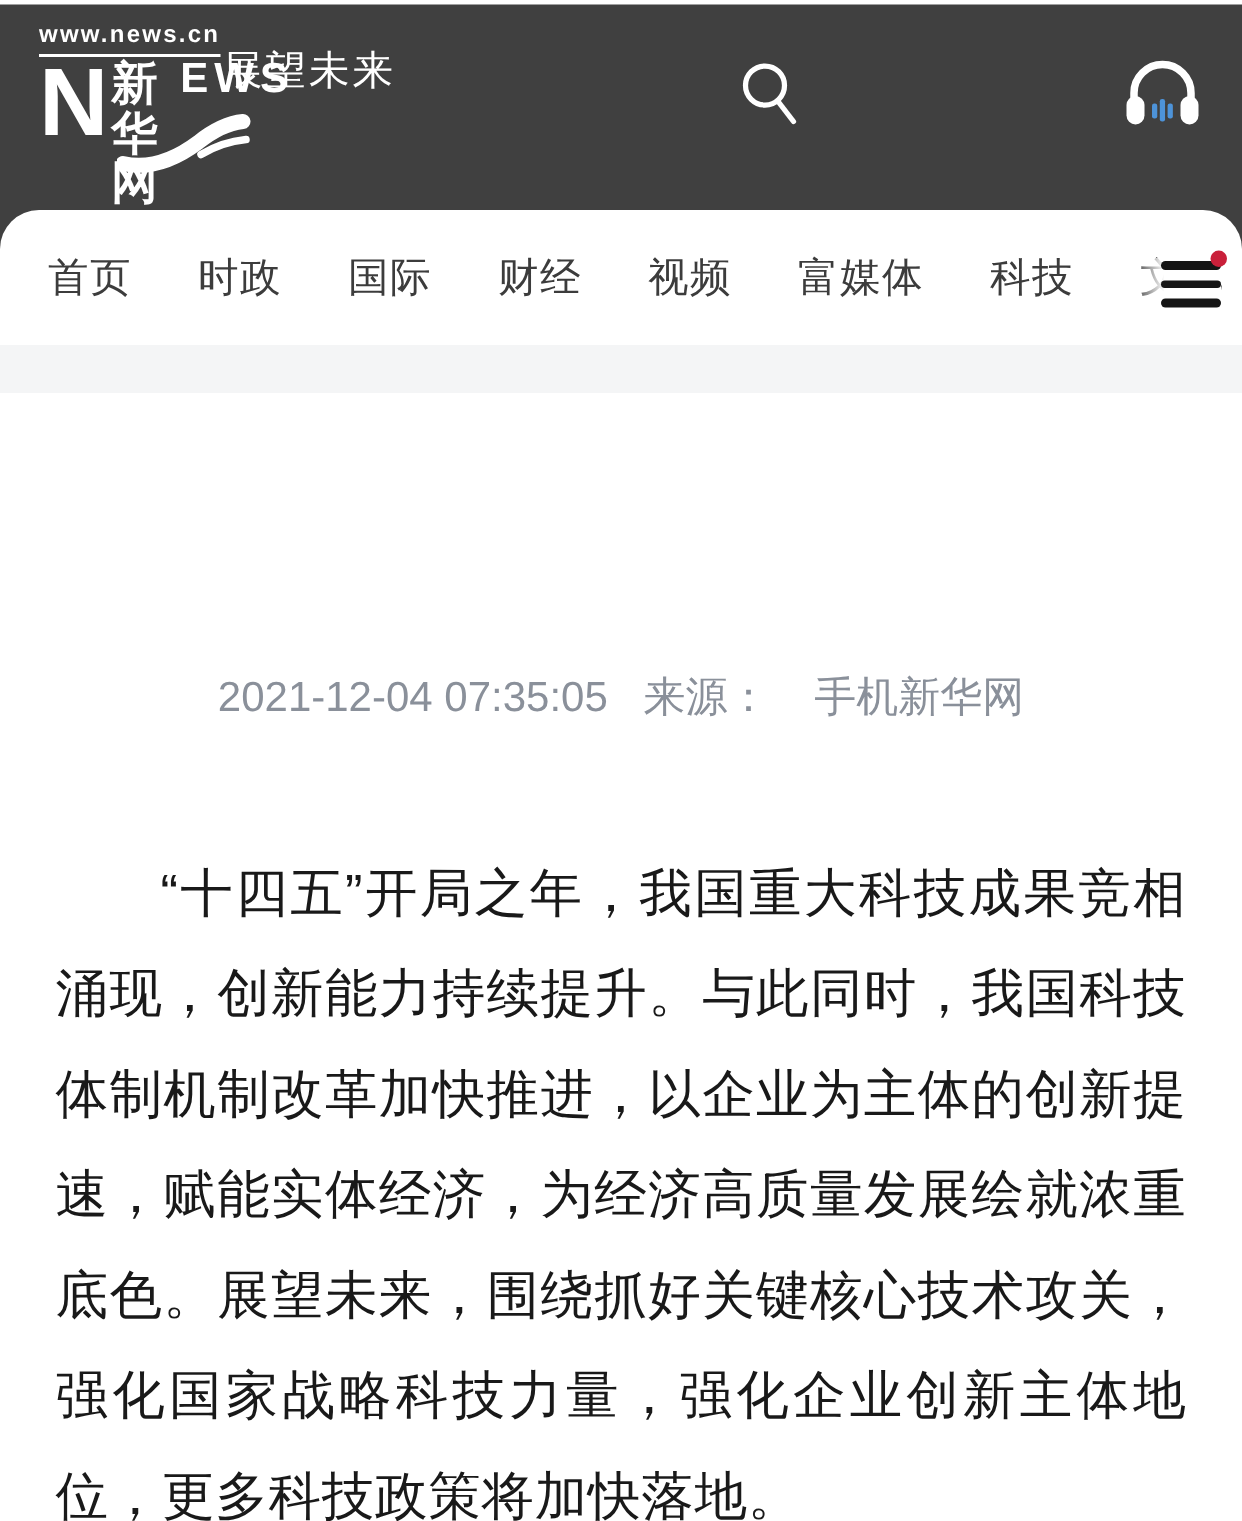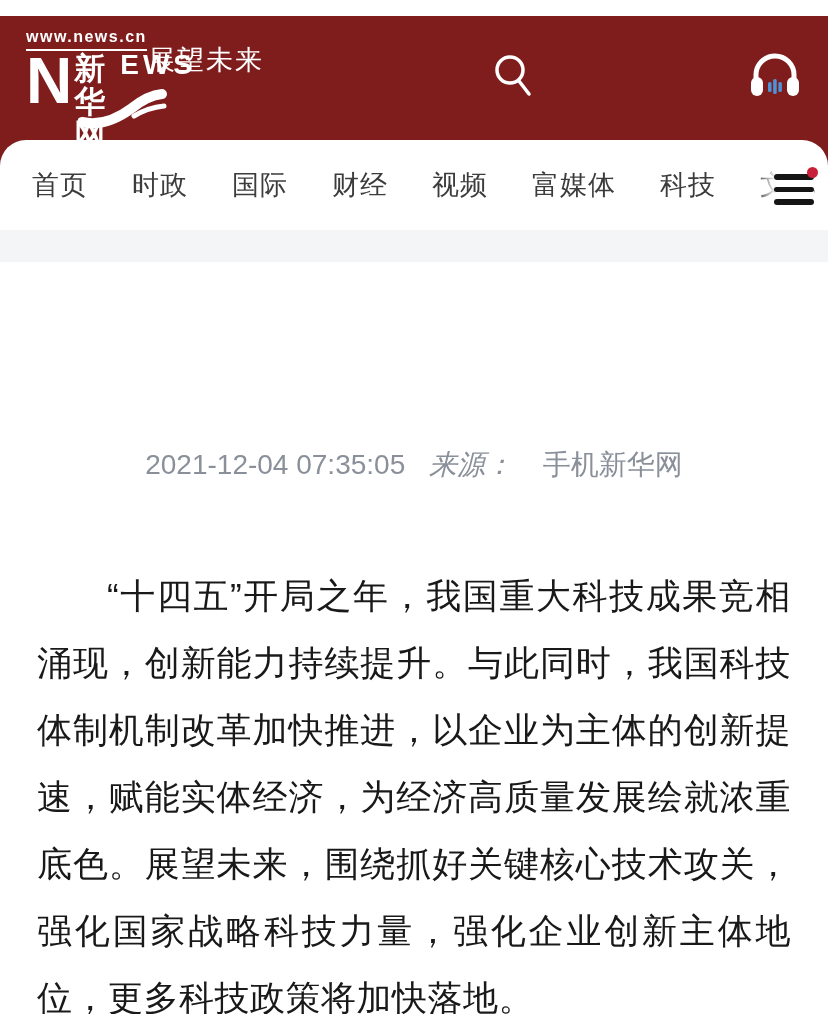--- a/index.html
+++ b/index.html
@@ -1,20 +1,20 @@
 <!DOCTYPE html>
 <html><head>
 <meta charset="utf-8">
 <style>
   html,body{margin:0;padding:0;}
   body{font-family:"Liberation Sans","DejaVu Sans",sans-serif;background:#fff;}
   .page{position:relative;width:828px;height:1014px;background:#ffffff;overflow:hidden;}
 
   
-  .hdr{position:absolute;top:16px;left:0;width:828px;height:166px;background:#7f1d1d;}
+  .hdr{position:absolute;top:3px;left:0;width:828px;height:166px;background:#404040;}
   .logo{position:absolute;left:26px;top:12px;width:170px;color:#fff;}
   .logo-top{display:inline-block;font-size:16px;font-weight:700;letter-spacing:1.5px;
             border-bottom:2px solid #fff;padding-bottom:3px;}
   .logo-mid{position:relative;display:flex;margin-top:1px;}
   .logo-n{font-size:64px;font-weight:700;line-height:58px;letter-spacing:0;}
   .logo-col{display:flex;flex-direction:row;margin-left:2px;}
   .logo-cn{font-size:31px;font-weight:700;letter-spacing:1px;line-height:33px;}
   .logo-ews{font-size:28px;font-weight:700;letter-spacing:4px;line-height:26px;}
   .swoosh{position:absolute;left:52px;top:34px;z-index:2;}
   .logo-bot{font-size:14px;margin-top:3px;letter-spacing:0.5px;font-weight:700;}
@@ -37,21 +37,21 @@
 
   
   .band{position:absolute;top:230px;left:0;width:828px;height:32px;background:#f4f5f6;}
 
   
   .title{position:absolute;top:284px;left:28px;width:772px;text-align:center;
          font-size:45px;font-weight:700;color:#1b1b1b;line-height:63px;letter-spacing:1px;}
   .meta{position:absolute;top:446px;left:0;width:828px;text-align:center;
         font-size:28px;color:#8a909a;}
   .meta .t{margin-right:16px;}
-  .meta .lbl{margin-right:22px;font-style:italic;}
+  .meta .lbl{margin-right:22px;}
   .body-text{position:absolute;top:527px;left:37px;width:754px;
              font-size:35px;line-height:67px;color:#191919;text-align:justify;
              text-indent:2em;letter-spacing:0.5px;}
 </style>
 </head>
 <body>
 
 <div class="page">
 
   <header class="hdr">

